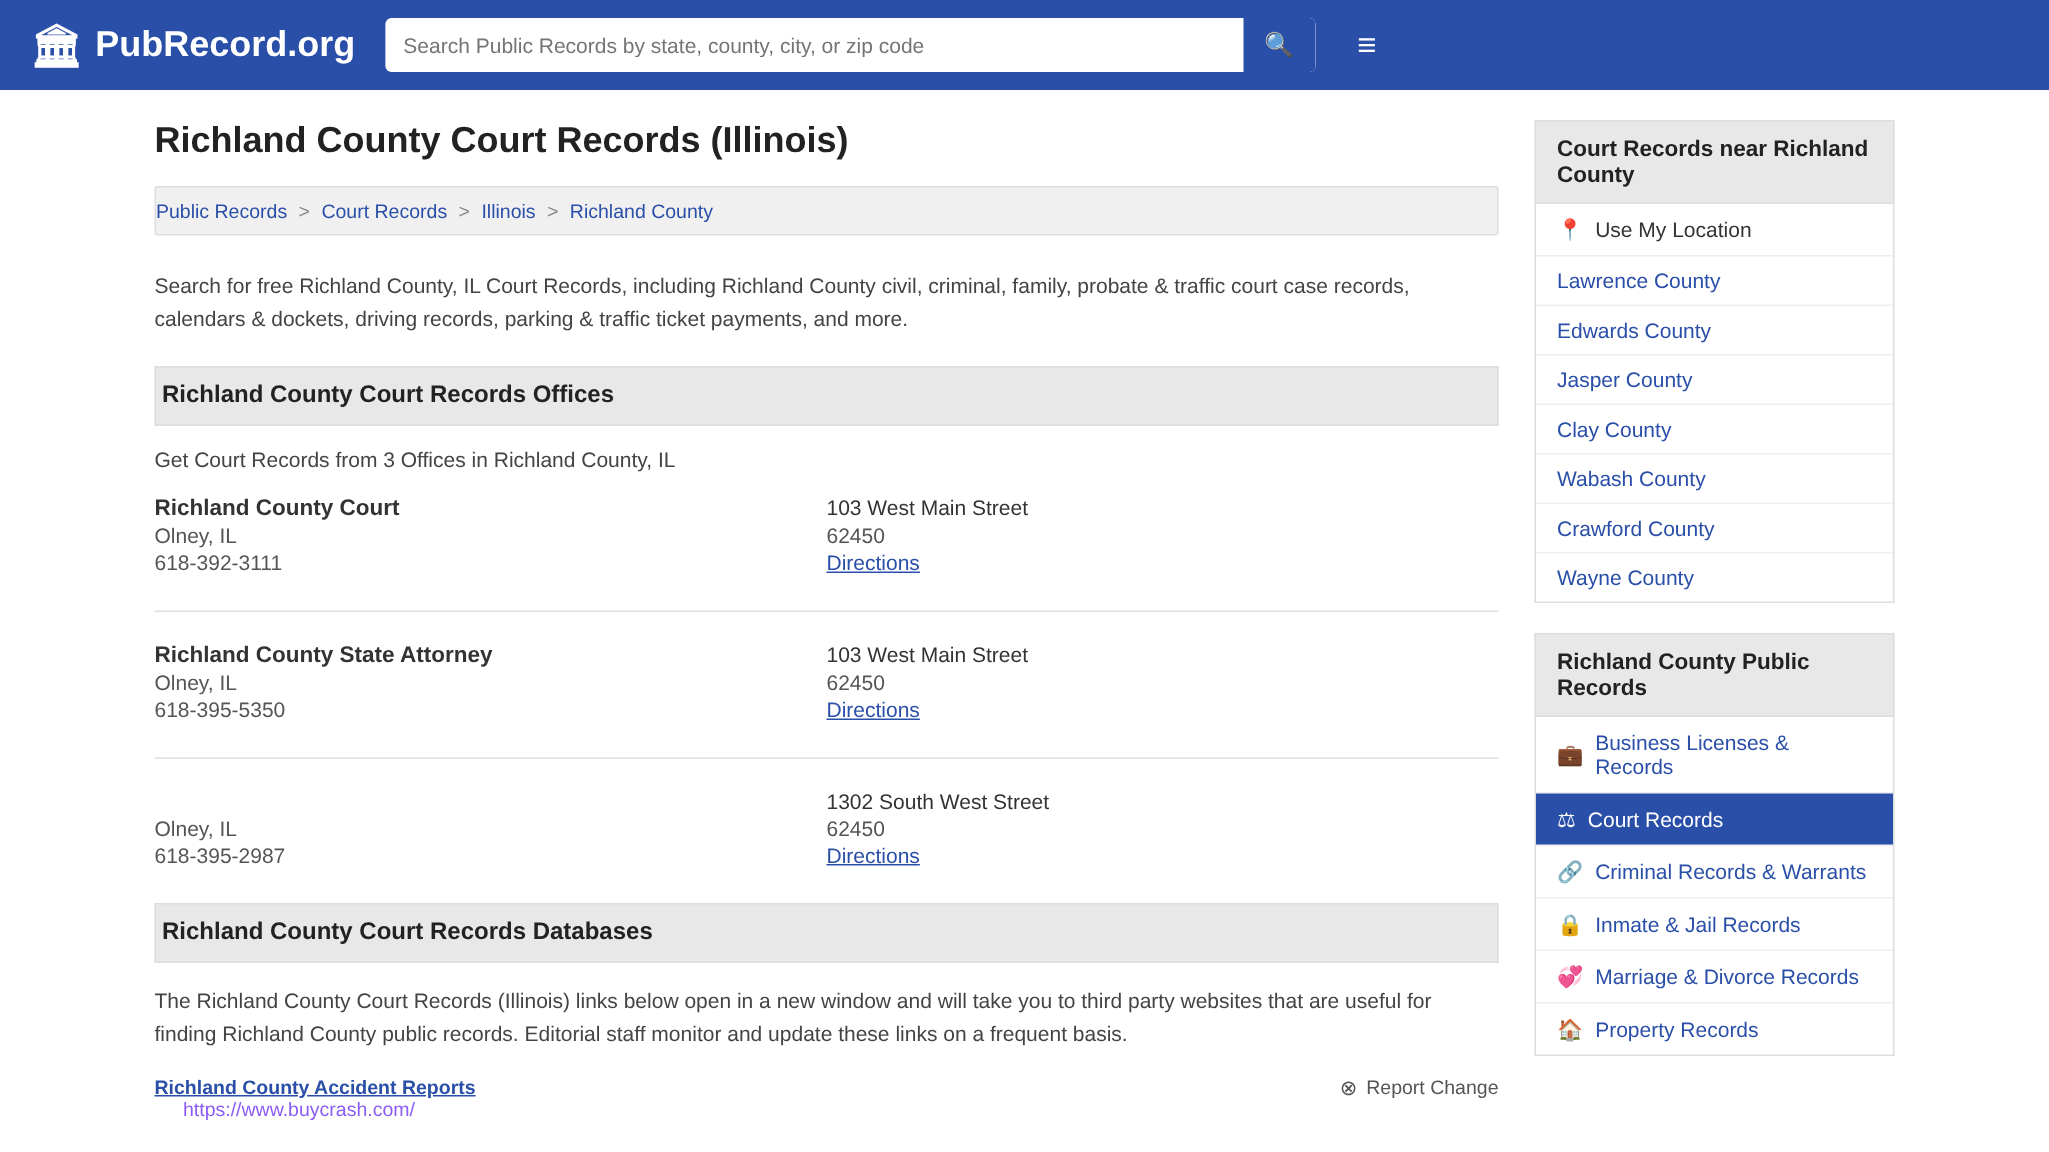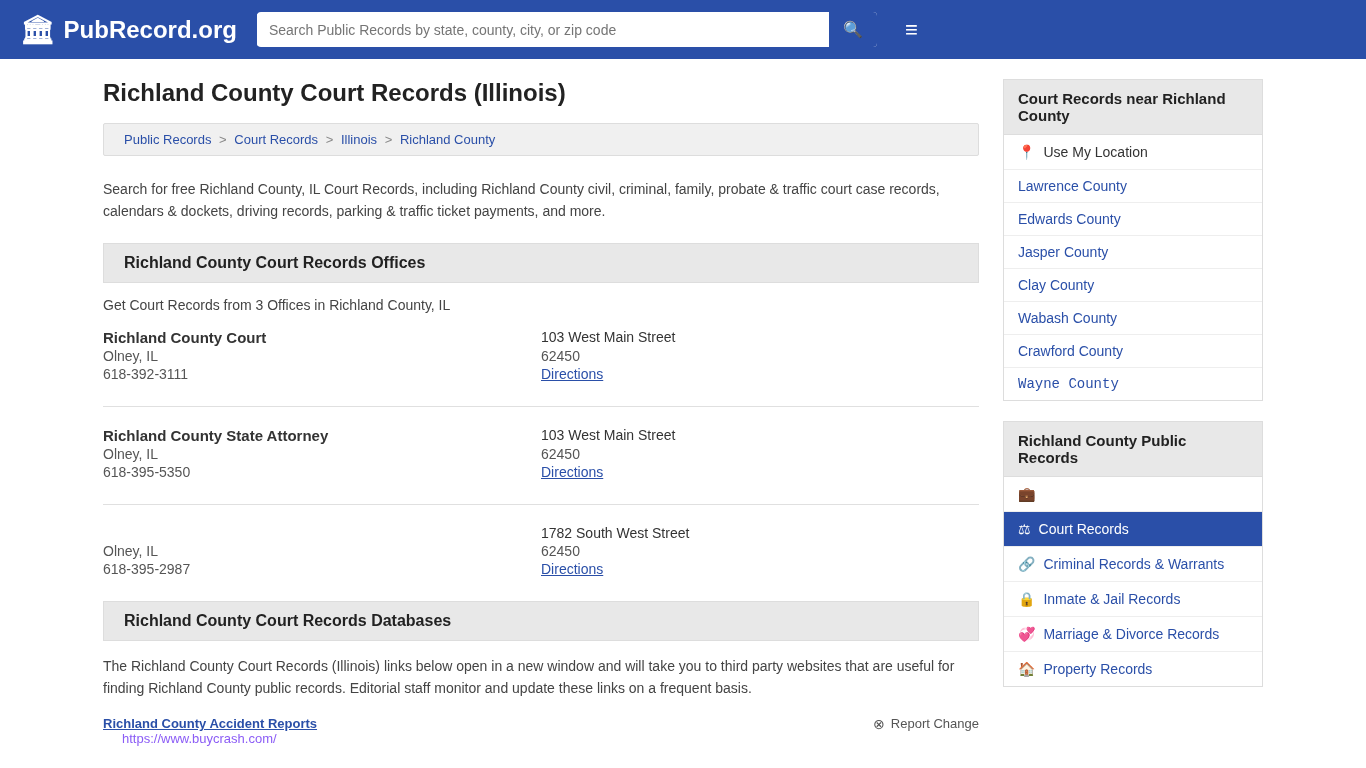--- a/index.html
+++ b/index.html
@@ -62,37 +62,37 @@
       max-width: 1200px;
       margin: 0 auto;
       padding: 20px 20px;
       display: flex;
       gap: 24px;
     }
     .main-content {
       flex: 1;
     }
     .sidebar {
-      width: 260px;
+      width: 240px;
       flex-shrink: 0;
     }
 
     
     .page-title {
       font-size: 24px;
       font-weight: bold;
       color: #222;
       margin-bottom: 16px;
     }
 
     
     .breadcrumb {
       background: #f0f0f0;
       border: 1px solid #ddd;
-      padding: 8px 20px;
+      padding: 8px 0;
       font-size: 13px;
       color: #555;
       margin-bottom: 14px;
       border-radius: 2px;
     }
     .breadcrumb a { color: #2a4fa8; text-decoration: none; }
     .breadcrumb span { margin: 0 4px; color: #888; }
 
     
     .description {
@@ -100,21 +100,21 @@
       color: #444;
       line-height: 1.6;
       margin-bottom: 20px;
       margin-top: 22px;
     }
 
     
     .section-header {
       background: #e8e8e8;
       border: 1px solid #ddd;
-      padding: 10px 20px;
+      padding: 10px 4px;
       font-size: 16px;
       font-weight: bold;
       color: #222;
       margin-bottom: 14px;
       margin-top: 6px;
     }
 
     .section-text {
       font-size: 14px;
       color: #444;
@@ -232,21 +232,21 @@
     }
     .sidebar-item .item-icon { font-size: 14px; flex-shrink: 0; }
     .sidebar-item.location-item { color: #333; }
     .sidebar-item.location-item .item-icon { color: #c0392b; }
     .sidebar-nearby-item {
       padding: 8px 14px;
       border-bottom: 1px solid #eee;
       cursor: pointer;
       color: #2a4fa8;
     }
-    .sidebar-nearby-item:last-child { border-bottom: none; font-family: Liberation Mono, monospace; }
+    .sidebar-nearby-item:last-child { border-bottom: none; }
   </style>
 </head>
 <body>
 
 <header>
   <div class="header">
     <a class="header-logo" href="#">
       <span class="icon">🏛</span>
       <span>PubRecord.org</span>
     </a>
@@ -299,21 +299,21 @@
       <div class="office-city">Olney, IL</div>
       <div class="office-zip">62450</div>
       <div class="office-phone">618-395-5350</div>
       <div class="office-directions">
         <a href="#">Directions</a>
       </div>
     </div>
     <hr class="divider">
 
     <div class="office-entry">
-      <div class="office-address-street">1782 South West Street</div>
+      <div class="office-address-street">1302 South West Street</div>
       <div class="office-city">Olney, IL</div>
       <div class="office-zip">62450</div>
       <div class="office-phone">618-395-2987</div>
       <div class="office-directions">
         <a href="#">Directions</a>
       </div>
     </div>
 
     <div class="section-header">
       <span>Richland County Court Records Databases</span>
@@ -349,20 +349,21 @@
       <div class="sidebar-nearby-item">Clay County</div>
       <div class="sidebar-nearby-item">Wabash County</div>
       <div class="sidebar-nearby-item">Crawford County</div>
       <div class="sidebar-nearby-item">Wayne County</div>
     </div>
 
     <div class="sidebar-section-title">Richland County Public Records</div>
     <div class="sidebar-list">
       <div class="sidebar-item">
         <span class="item-icon">💼</span>
+        <span>Business Licenses &amp; Records</span>
       </div>
       <div class="sidebar-item active">
         <span class="item-icon">⚖</span>
         <span>Court Records</span>
       </div>
       <div class="sidebar-item">
         <span class="item-icon">🔗</span>
         <span>Criminal Records &amp; Warrants</span>
       </div>
       <div class="sidebar-item">

